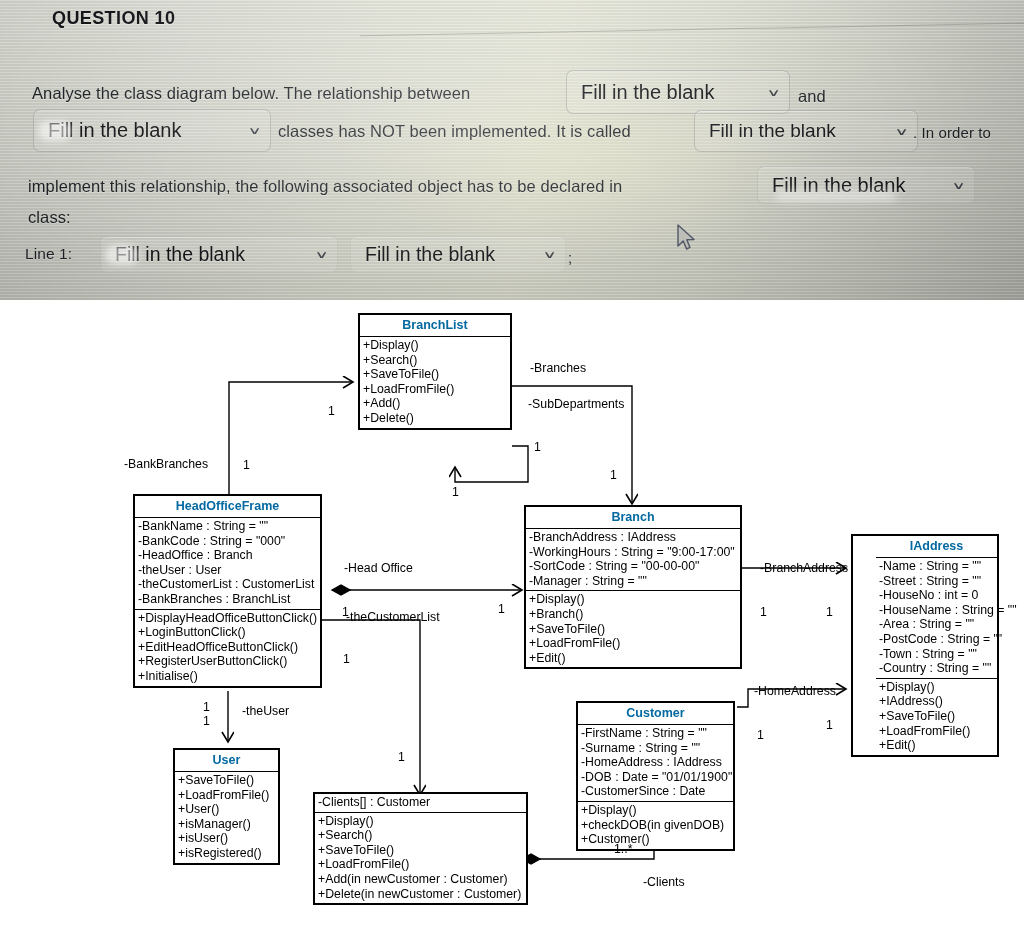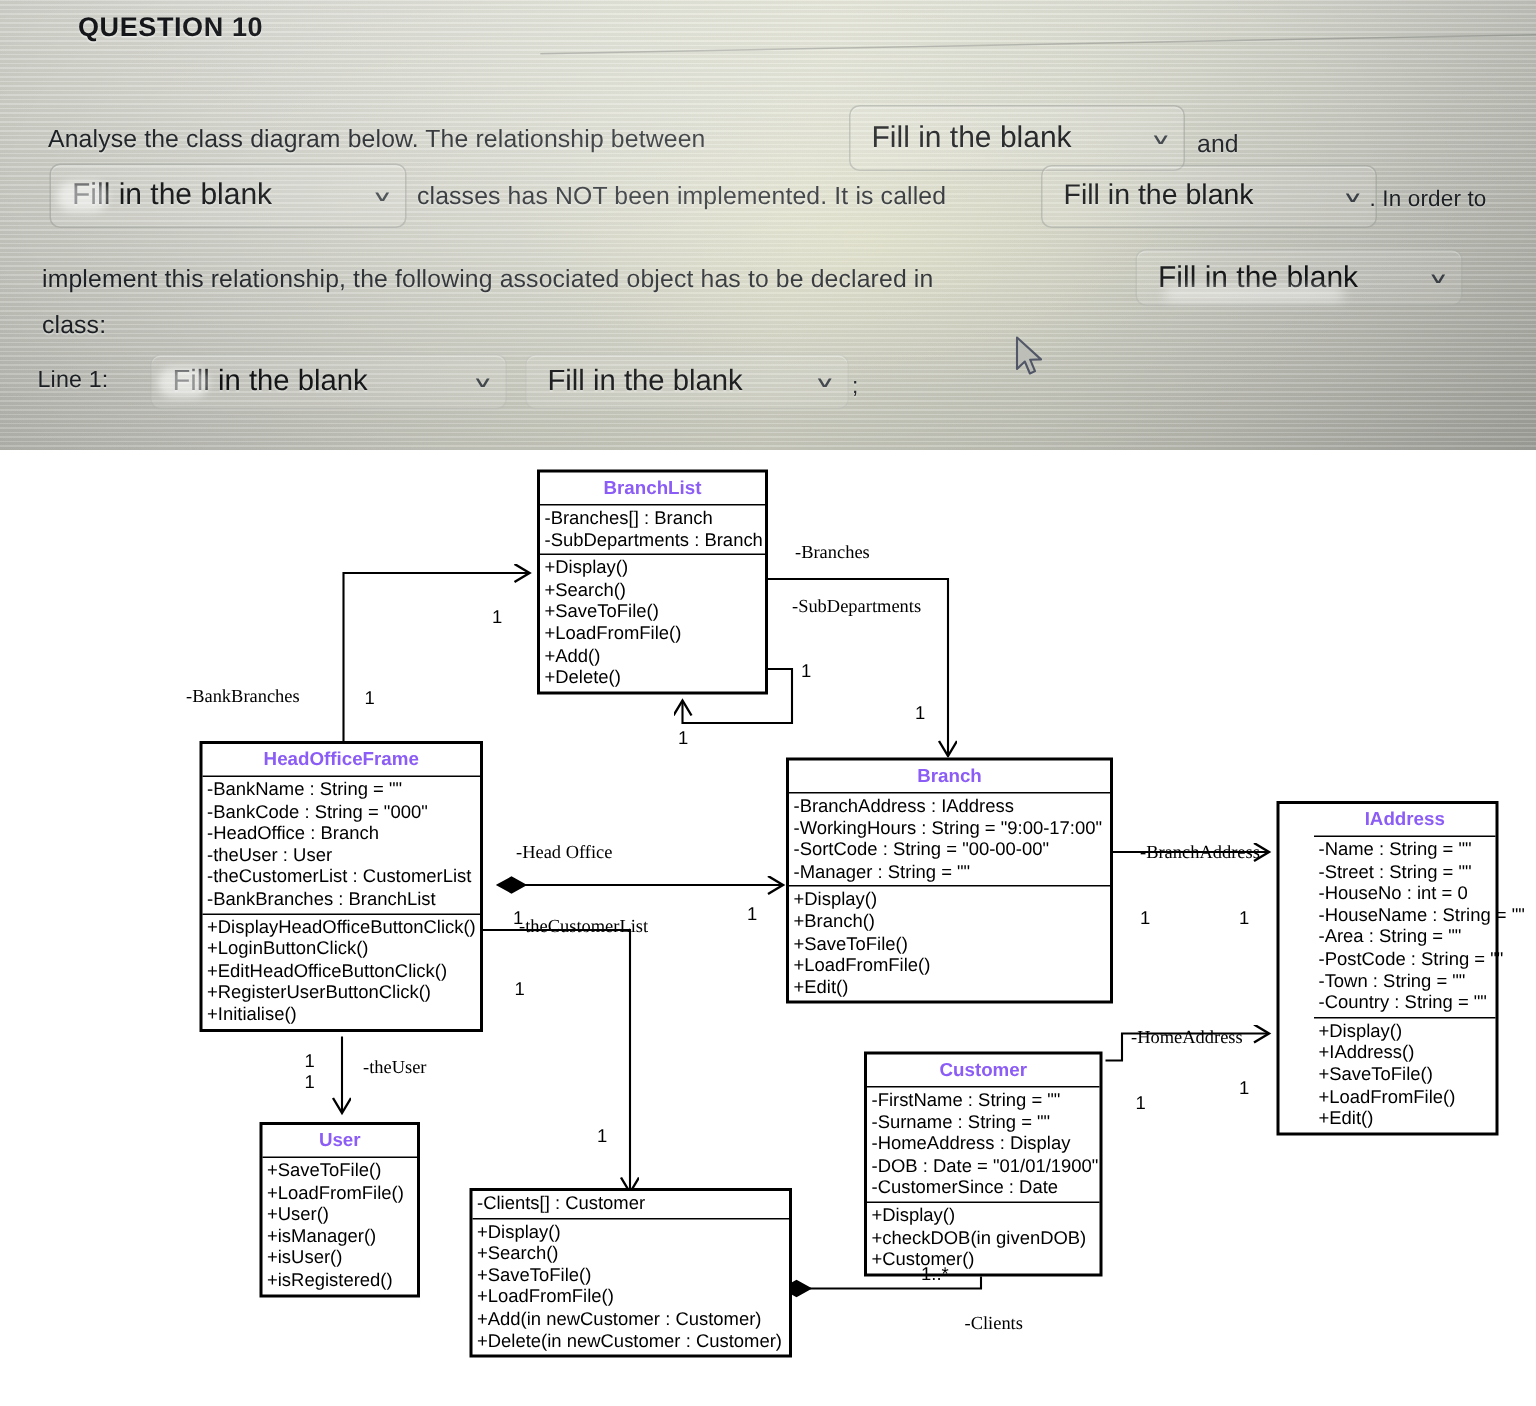--- a/index.html
+++ b/index.html
@@ -88,34 +88,34 @@
   }
 
   #cursor { position:absolute; left:676px; top:224px; width:24px; height:30px; }
 
   
   #diagram { position:absolute; left:0; top:300px; width:1024px; height:637px; background:#ffffff; }
   #diagram svg { display:block; }
 
   .cls-box { position:absolute; background:#fff; border:2px solid #000; }
   .cls-title {
-    text-align:center; font-weight:bold; font-size:12.5px; color:#8b5cf6;
+    text-align:center; font-weight:bold; font-size:12.5px; color:#0369a1;
     padding:3px 4px 4px 4px; border-bottom:1px solid #000;
     font-family:"Liberation Sans", sans-serif;
   }
   .cls-sec { border-bottom:1px solid #000; padding:1px 2px 2px 2px; }
   .cls-sec:last-child { border-bottom:none; }
   .cls-sec .row {
     font-size:12.3px; color:#000; line-height:14.6px; white-space:nowrap;
     padding-left:1px; font-family:"Liberation Sans", sans-serif;
   }
 
   .edge-label {
     position:absolute; font-size:12.3px; color:#000; white-space:nowrap;
-    font-family:Liberation Serif, serif;
+    font-family:Liberation Sans, sans-serif;
   }
   .mult {
     position:absolute; font-size:12.3px; color:#000; white-space:nowrap;
     font-family:"Liberation Sans", sans-serif;
   }
 </style>
 </head>
 <body>
 
 <div id="quiz-photo">
@@ -200,24 +200,20 @@
 
       <path d="M737,407 L748,407 L748,389 L845,389" marker-end="url(#arrowOpen)"></path>
 
       <path d="M540,559 L654,559 L654,530" marker-end="url(#arrowOpen)"></path>
       <polygon points="540,559 531,554 522,559 531,564" fill="#000" stroke="#000"></polygon>
     </g>
   </svg>
 
   <div class="cls-box" style="left:358px; top:13px; width:154px;">
     <div class="cls-title">BranchList</div>
-    <div class="cls-sec">
-      <div class="row">-Branches[] : Branch</div>
-      <div class="row">-SubDepartments : Branch</div>
-    </div>
     <div class="cls-sec">
       <div class="row">+Display()</div>
       <div class="row">+Search()</div>
       <div class="row">+SaveToFile()</div>
       <div class="row">+LoadFromFile()</div>
       <div class="row">+Add()</div>
       <div class="row">+Delete()</div>
     </div>
   </div>
 
@@ -276,21 +272,21 @@
       <div class="row">+LoadFromFile()</div>
       <div class="row">+Edit()</div>
     </div>
   </div>
 
   <div class="cls-box" style="left:576px; top:377px; width:159px;margin-top:24px;">
     <div class="cls-title">Customer</div>
     <div class="cls-sec">
       <div class="row">-FirstName : String = ""</div>
       <div class="row">-Surname : String = ""</div>
-      <div class="row">-HomeAddress : Display</div>
+      <div class="row">-HomeAddress : IAddress</div>
       <div class="row">-DOB : Date = "01/01/1900"</div>
       <div class="row">-CustomerSince : Date</div>
     </div>
     <div class="cls-sec">
       <div class="row">+Display()</div>
       <div class="row">+checkDOB(in givenDOB)</div>
       <div class="row">+Customer()</div>
     </div>
   </div>
 

